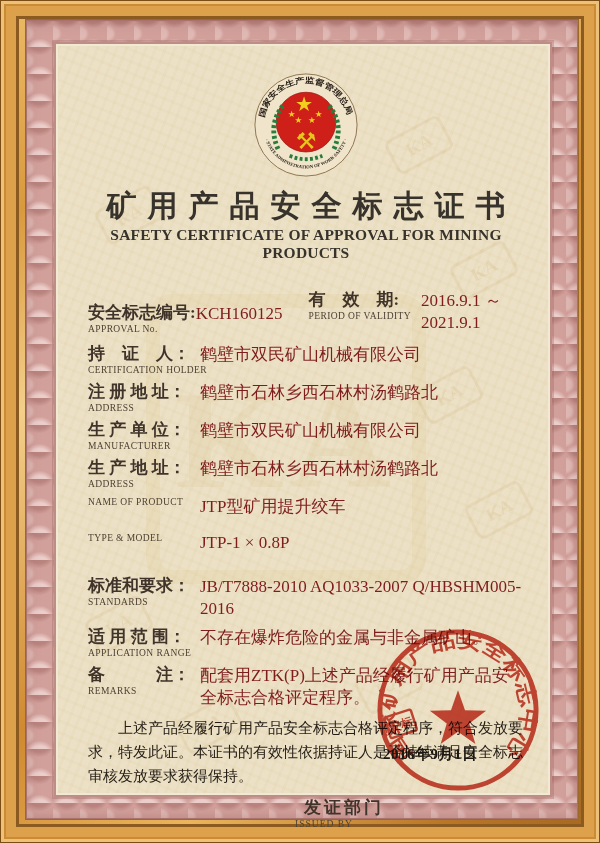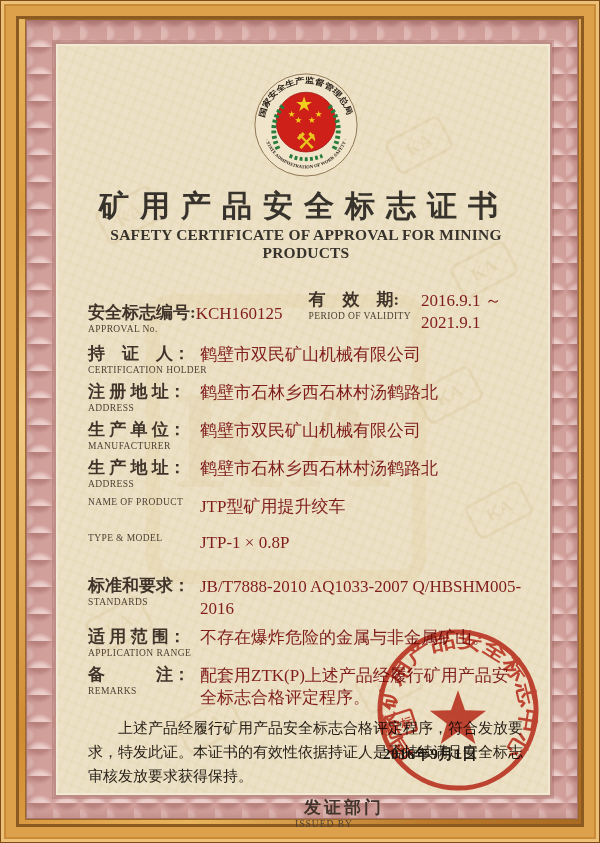--- a/index.html
+++ b/index.html
@@ -63,21 +63,21 @@
   .wm-badge:nth-of-type(4){left:360px;top:330px}
   .wm-badge:nth-of-type(5){left:410px;top:445px}
   .wm-badge:nth-of-type(6){left:40px;top:150px}
   .wm-badge:nth-of-type(7){left:30px;top:560px}
   .wm-badge:nth-of-type(8){left:120px;top:660px}
   .wm-badge:nth-of-type(9){left:300px;top:620px}
 
   .content{position:relative;padding:26px 24px 0 30px;z-index:2;}
   .emblem{display:block;margin:0 auto;width:106px;height:106px;}
   .title{
-    margin:10px 0 0 0;font-size:30px;font-weight:bold;
+    margin:10px 0 0 0;text-align:center;font-size:30px;font-weight:bold;
     letter-spacing:11px;text-indent:11px;color:#37332c;line-height:1.2;
   }
   .subtitle{
     margin-top:2px;text-align:center;font-size:15.5px;font-weight:bold;
     color:#37332c;letter-spacing:0.2px;
   }
   
   .approval-row{display:flex;margin-top:28px;align-items:flex-end;}
   .fgroup{display:flex;align-items:flex-start;}
   .fgroup + .fgroup{margin-left:26px;}

